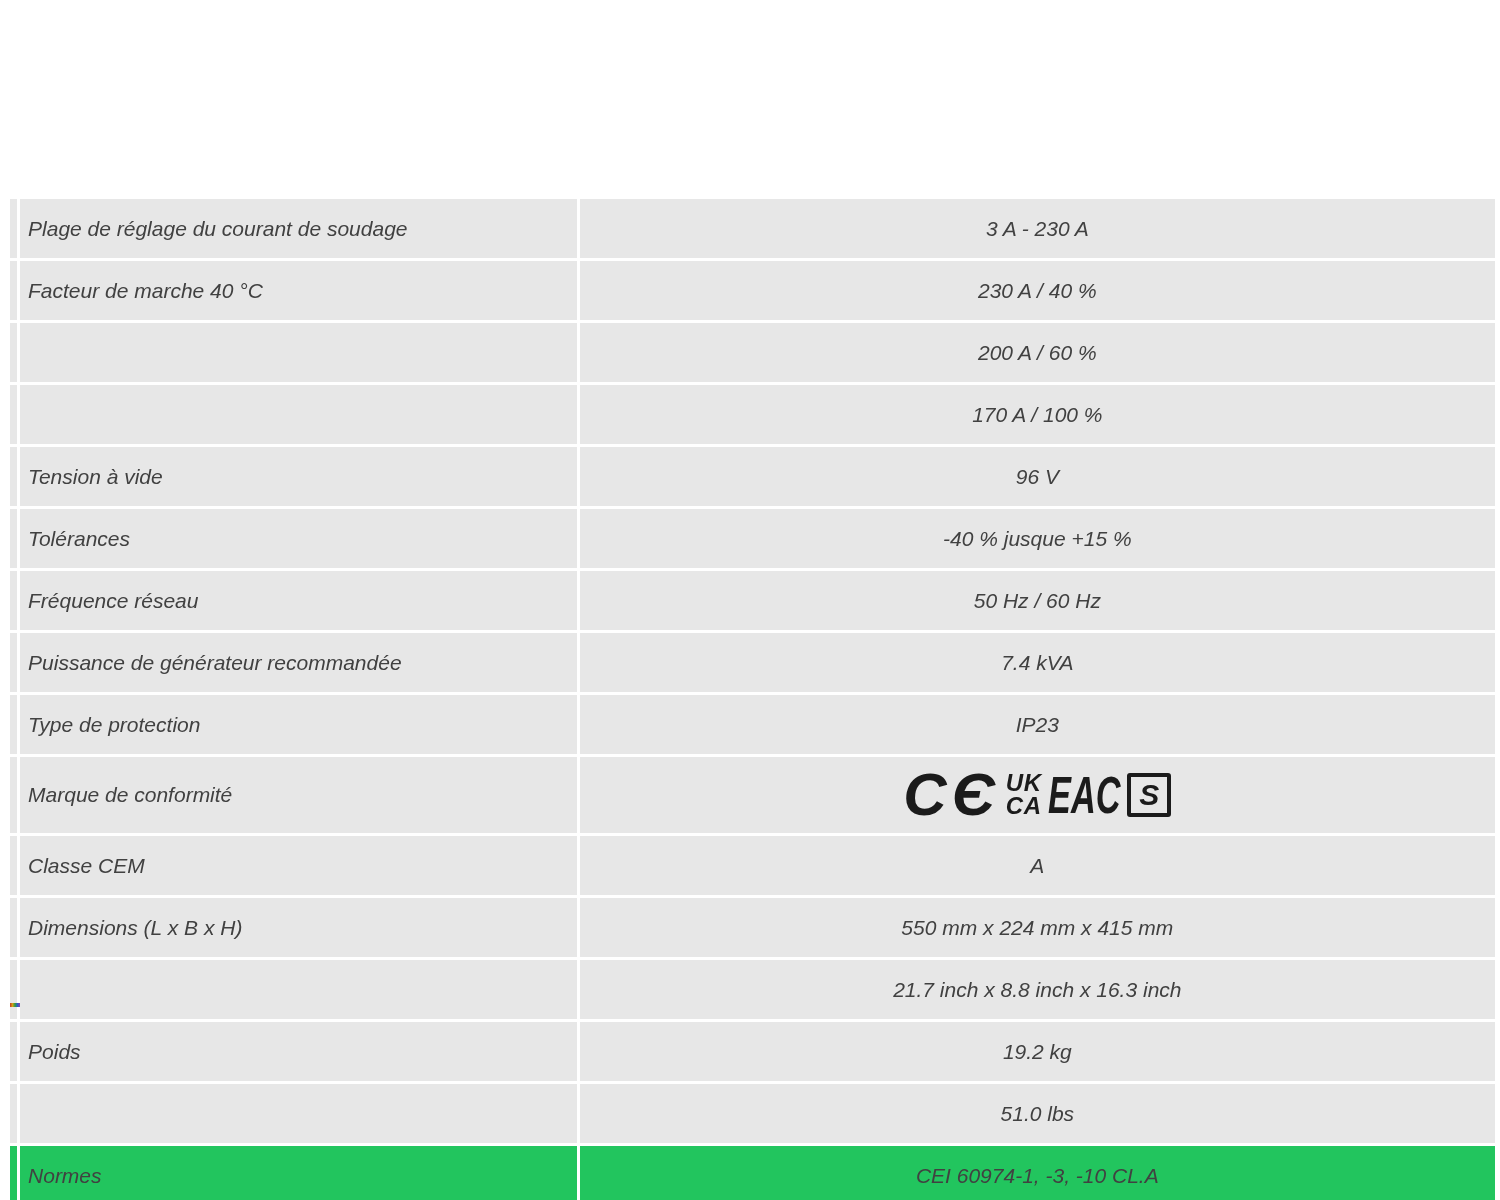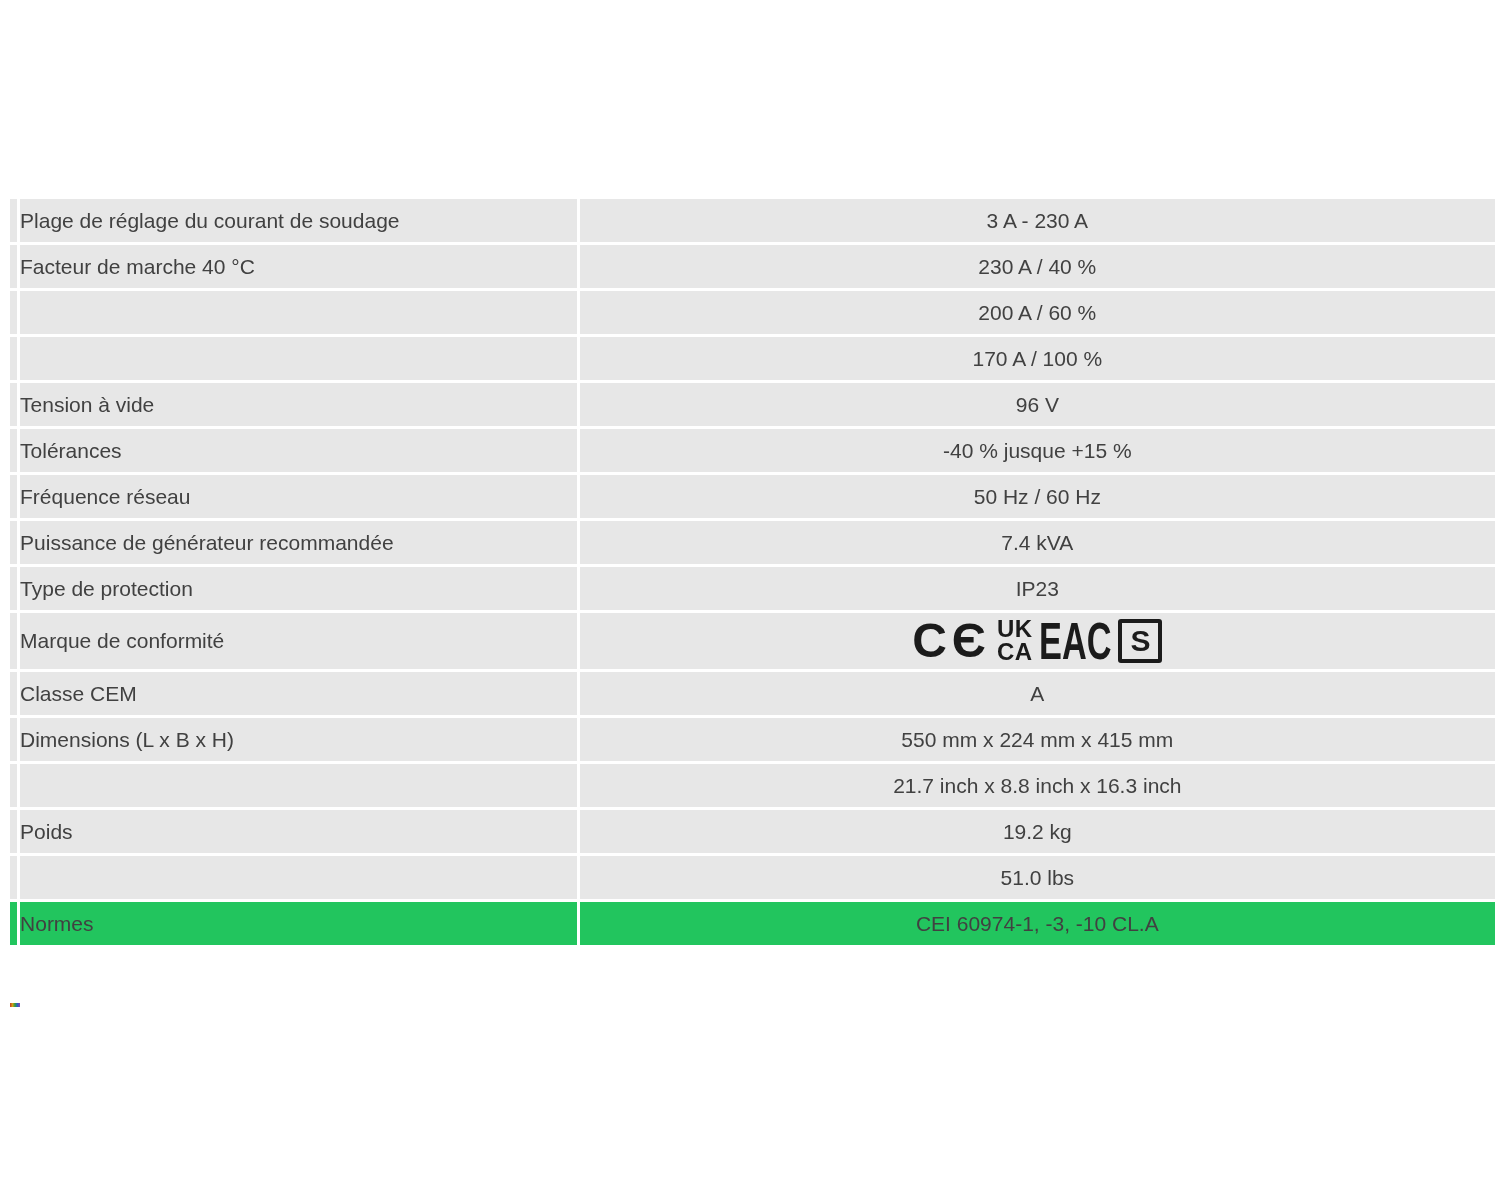--- a/index.html
+++ b/index.html
@@ -22,43 +22,44 @@
     width: 1491px;
     table-layout: fixed;
     border-collapse: separate;
     border-spacing: 3px;
   }
   table.spec-table td {
     background: #e7e7e7;
     color: #414141;
     font-size: 21px;
     height: 43px;
-    padding: 0;
+    padding: 8px;
     vertical-align: middle;
     overflow: hidden;
     white-space: nowrap;
+    font-style: italic;
   }
   td.accent-cell { padding: 0; }
   td.label-cell  { padding-left: 13px; text-align: left; }
   td.value-cell  { padding-left: 28px; text-align: center; }
 
   tr.marks-row td { height: 56px; }
   tr.highlight-row td { background: #22c55e; }
 
   
   .marks {
     display: flex;
     align-items: center;
     justify-content: center;
     gap: 6px;
     color: #1b1b1b;
     line-height: 1;
   }
   .ce-mark {
-    font-size: 48px;
+    font-size: 60px;
     font-weight: 700;
     letter-spacing: 5px;
     line-height: 1;
   }
   .ukca-mark {
     display: inline-block;
     font-size: 24px;
     font-weight: 700;
     line-height: 0.95;
     letter-spacing: 0.5px;

